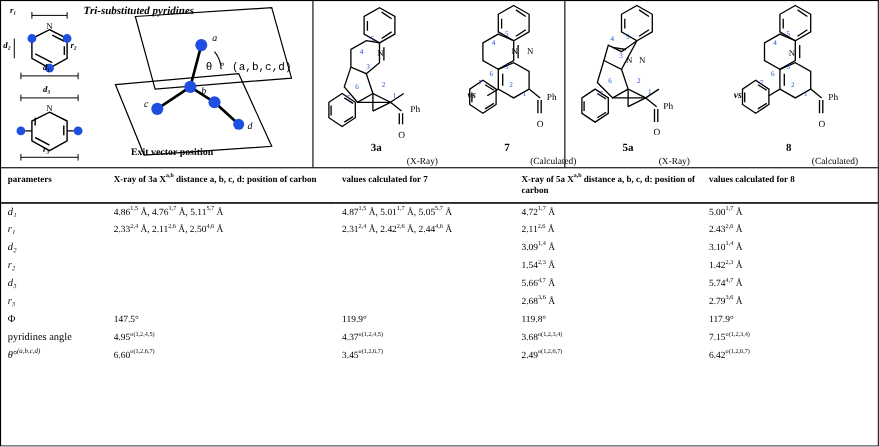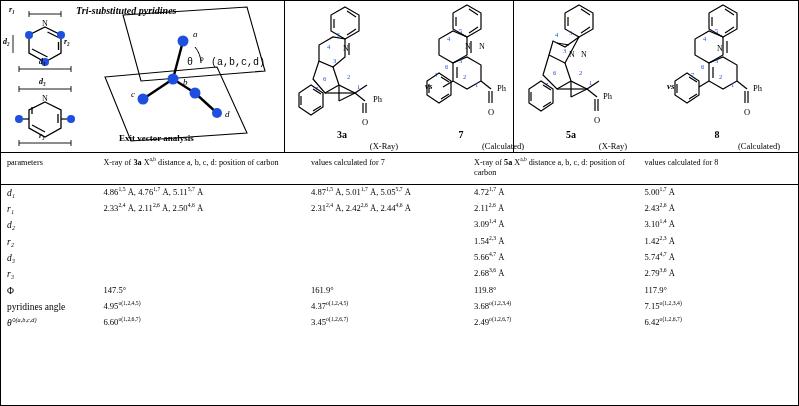--- a/index.html
+++ b/index.html
@@ -66,21 +66,21 @@
   svg{display:block;}
   .sv{position:absolute;top:0;left:0;}
   
   .tbl{
     width:100%;
     border-collapse:collapse;
     table-layout:fixed;
     font-family:"Liberation Serif", serif;
   }
   .tbl th{
-    font-weight:normal;
+    font-weight:bold;
     font-size:8.2px;
     text-align:left;
     vertical-align:top;
     padding:5px 6px 5px 6px;
     border-bottom:1px solid #000;
     line-height:1.25;
   }
   .tbl td{
     font-size:8.6px;
     vertical-align:top;
@@ -189,21 +189,21 @@
       <circle cx="120" cy="112" r="5" fill="#1F4FE0"></circle>
 
       <path d="M98 46 A 26 26 0 0 1 104 62" fill="none" stroke="#000" stroke-width="1"></path>
       <text x="96" y="36" font-size="9" font-style="italic" font-family="Liberation Serif, serif">a</text>
       <text x="86" y="84" font-size="9" font-style="italic" font-family="Liberation Serif, serif">b</text>
       <text x="34" y="96" font-size="9" font-style="italic" font-family="Liberation Serif, serif">c</text>
       <text x="128" y="116" font-size="9" font-style="italic" font-family="Liberation Serif, serif">d</text>
     </svg>
     <div class="title-italic" style="left:75px;top:4px;">Tri-substituted pyridines</div>
     <div class="title-italic" style="left:186px;top:56px;font-style:normal;font-weight:normal;font-size:10px;font-family:Liberation Mono, monospace;">θ ° (a,b,c,d)</div>
-    <div class="caption-bold" style="left:118px;top:132px;">Exit vector analysis</div>
+    <div class="caption-bold" style="left:118px;top:132px;">Exit vector position</div>
 
     <svg class="sv" style="left:288px;" width="105" height="132" viewBox="0 0 105 132">
 
       <g stroke="#000" stroke-width="1.2" fill="none">
         <path d="M56 6 L70 14 L70 30 L56 38 L42 30 L42 14 Z"></path>
         <path d="M45 18 L45 27"></path>
           <path d="M58 10 L67 16"></path>
           <path d="M58 34 L67 28"></path>
       </g>
 
@@ -438,21 +438,21 @@
         <tr>
           <td class="param">r₃</td>
           <td></td>
           <td></td>
           <td>2.68<sup>3,6</sup> Å</td>
           <td>2.79<sup>3,6</sup> Å</td>
         </tr>
         <tr>
           <td class="param up">Φ</td>
           <td>147.5°</td>
-          <td>161.9°</td>
+          <td>119.9°</td>
           <td>119.8°</td>
           <td>117.9°</td>
         </tr>
         <tr>
           <td class="param up">pyridines angle</td>
           <td>4.95<sup>o(1,2,4,5)</sup></td>
           <td>4.37<sup>o(1,2,4,5)</sup></td>
           <td>3.68<sup>o(1,2,3,4)</sup></td>
           <td>7.15<sup>o(1,2,3,4)</sup></td>
         </tr>

